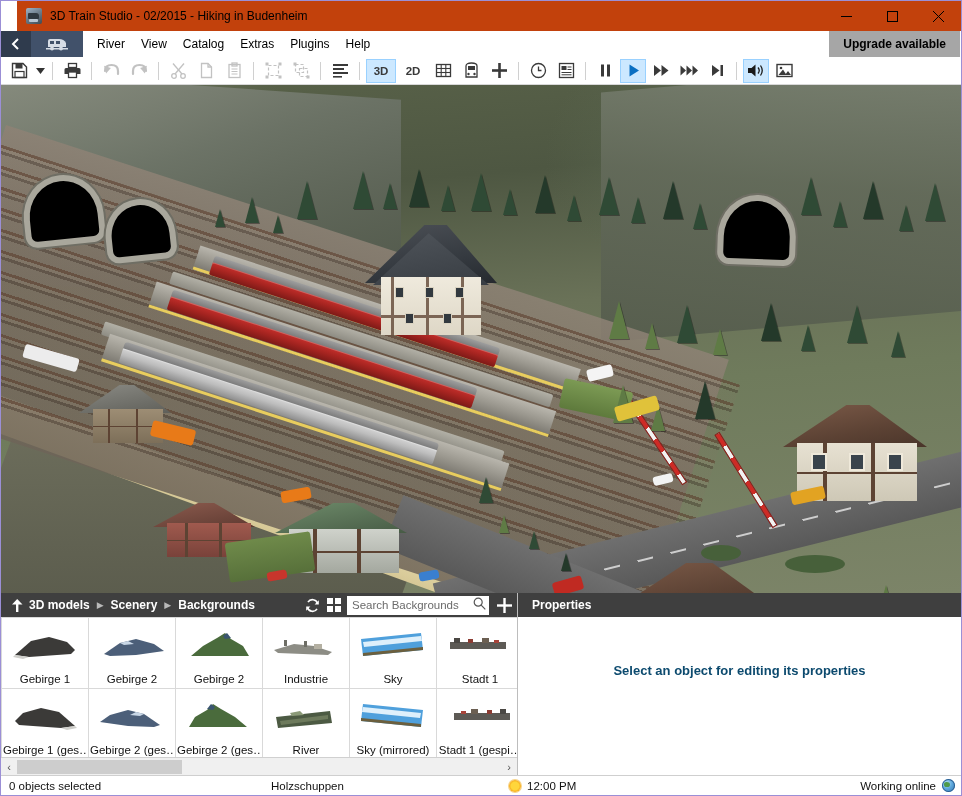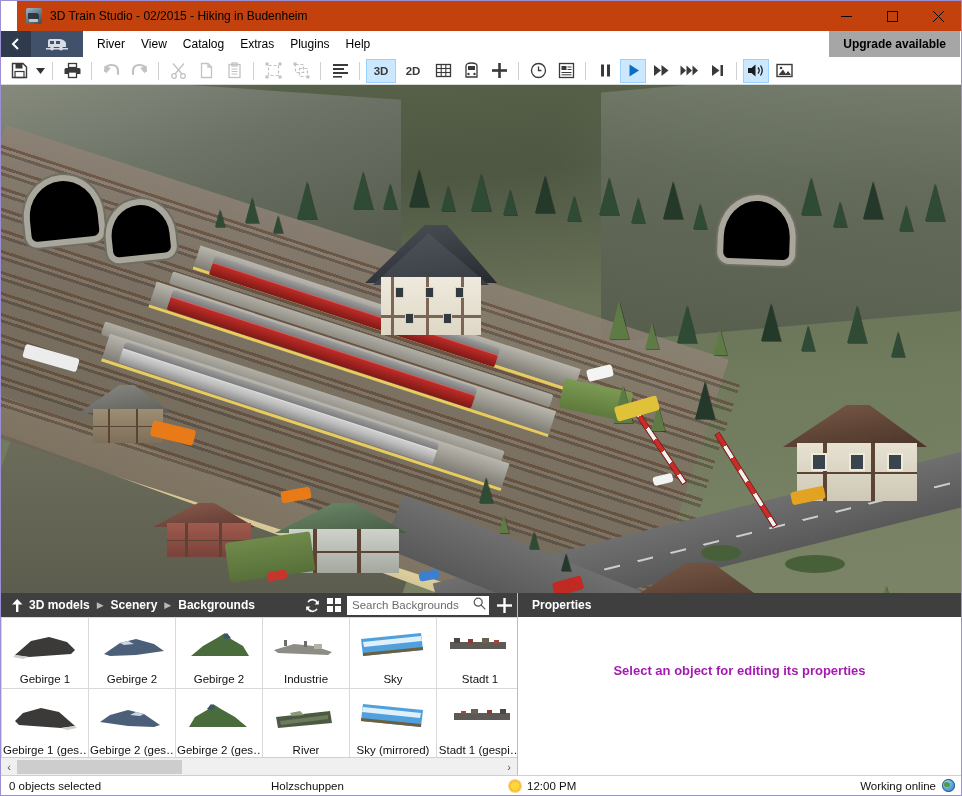--- a/index.html
+++ b/index.html
@@ -353,21 +353,21 @@
   .hs-track { flex:1; height:14px; background:#f0f0f0; position:relative; }
   .hs-thumb { position:absolute; left:0; top:0; height:14px; width:165px; background:#cdcdcd; }
 
   .props { flex:1; display:flex; flex-direction:column; background:#fff; border-left:1px solid #bdbdbd; }
   .props-head {
     height:24px; min-height:24px; background:#3f3f3f; color:#fff;
     display:flex; align-items:center; padding-left:14px;
     font-size:12px; font-weight:bold;
   }
   .props-body { flex:1; display:flex; align-items:flex-start; justify-content:center; padding-top:46px; }
-  .props-msg { font-size:13px; font-weight:bold; color:#a21caf; }
+  .props-msg { font-size:13px; font-weight:bold; color:#0c4a6e; }
 
   
   .statusbar {
     height:20px; min-height:20px; display:flex; align-items:center;
     background:#ffffff; border-top:1px solid #cfcfcf; font-size:11.5px; color:#111;
   }
   .sb-seg { display:flex; align-items:center; height:20px; padding:12px 8px; }
   .sb-objects { width:262px; }
   .sb-name { width:238px; }
   .sb-time { width:200px; gap:6px; }

